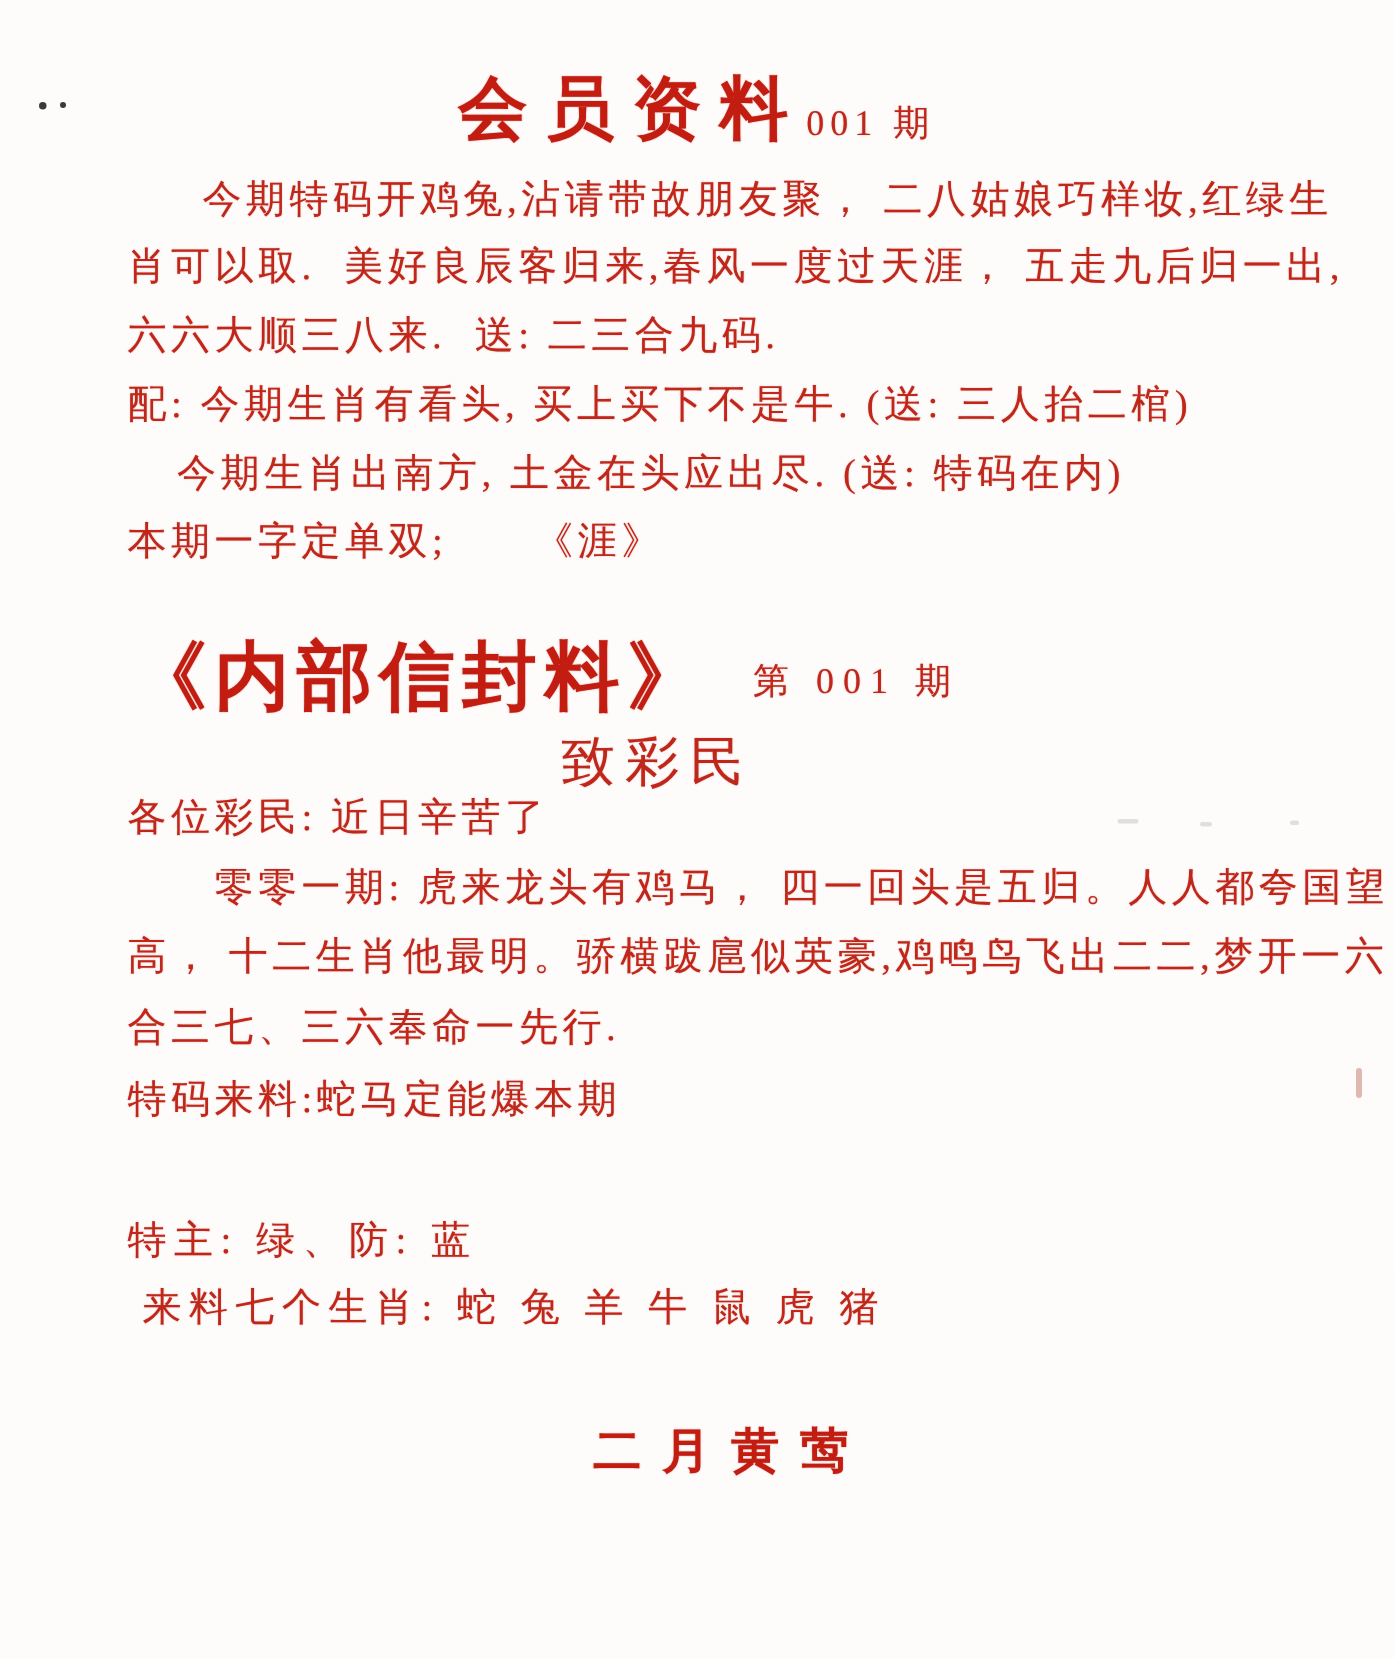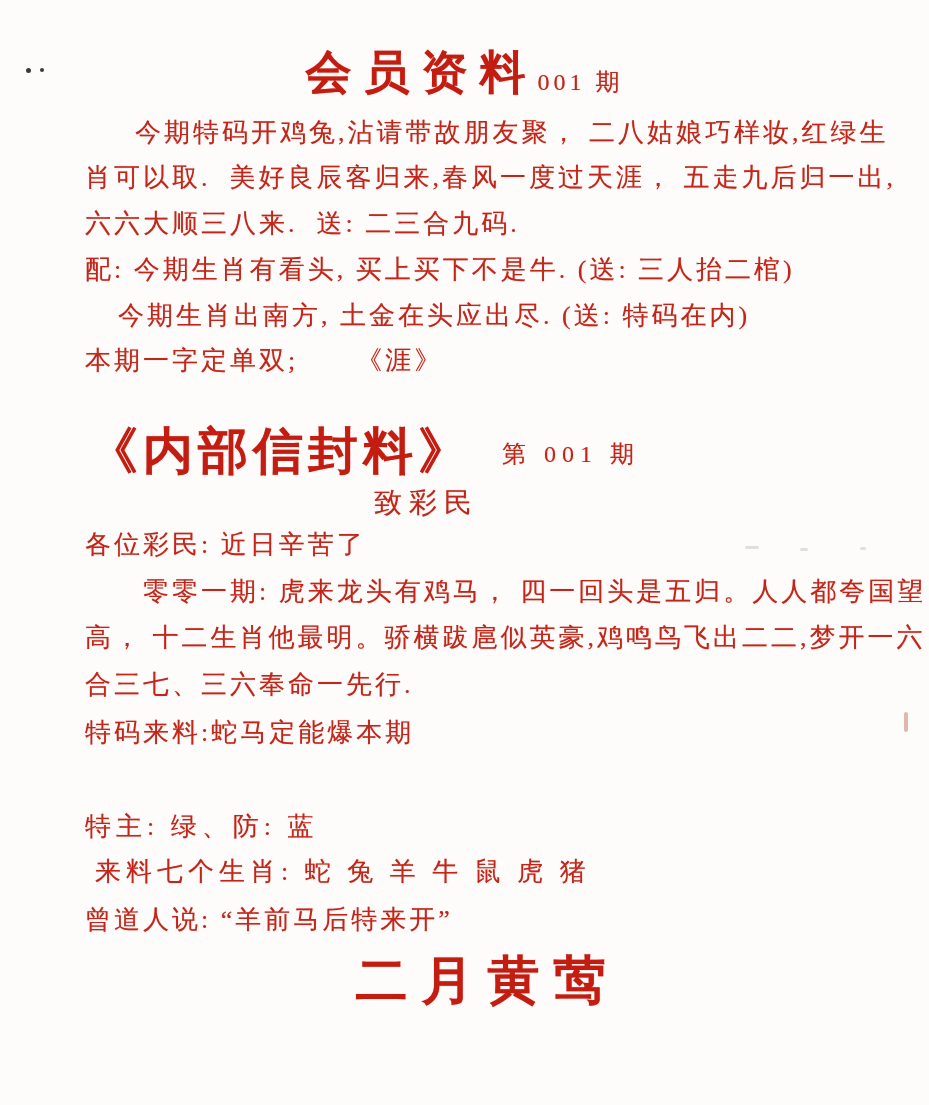--- a/index.html
+++ b/index.html
@@ -59,31 +59,31 @@
     top:438px;left:502px;
     color:var(--red);
     font-size:24px;letter-spacing:6px;
     white-space:pre;
     text-shadow:0 0 1px rgba(190,40,25,.45);
   }
   .salutation{
     position:absolute;
     top:484px;left:374px;
     color:var(--red);
-    font-size:28px;letter-spacing:7px;
+    font-size:36px;letter-spacing:7px;
     white-space:pre;
     text-shadow:0 0 1px rgba(190,40,25,.45);
   }
   .footer-line{
     position:absolute;
     top:946px;left:0;width:929px;
     text-align:center;
     padding-left:46px;box-sizing:border-box;
     color:var(--red-deep);
-    font-size:52px;font-weight:bold;
+    font-size:32px;font-weight:bold;
     letter-spacing:14px;
     white-space:pre;
     text-shadow:0 0 1px rgba(190,30,20,.6);
   }
   .artifact{position:absolute;}
   .dot{background:#3a3a3a;border-radius:50%;}
   .smudge{background:#bdbdbd;opacity:.45;border-radius:2px;}
   .pink-mark{background:#cf8b80;opacity:.6;border-radius:2px;}
 </style>
 </head>
@@ -114,17 +114,16 @@
   <div class="h2-issue">第 001 期</div>
   <div class="salutation">致彩民</div>
 
   <div class="txt" style="top:530px;left:85px;">各位彩民: 近日辛苦了</div>
   <div class="txt" style="top:577px;left:143px;">零零一期: 虎来龙头有鸡马， 四一回头是五归。人人都夸国望</div>
   <div class="txt" style="top:623px;left:85px;">高， 十二生肖他最明。骄横跋扈似英豪,鸡鸣鸟飞出二二,梦开一六</div>
   <div class="txt" style="top:670px;left:85px;">合三七、三六奉命一先行.</div>
   <div class="txt" style="top:718px;left:85px;">特码来料:蛇马定能爆本期</div>
   <div class="txt" style="top:812px;left:85px;letter-spacing:5px;">特主: 绿、防: 蓝</div>
   <div class="txt" style="top:857px;left:85px;letter-spacing:5px;margin-left:10px;">来料七个生肖: 蛇 兔 羊 牛 鼠 虎 猪</div>
-  <div class="txt" style="top:905px;left:85px;">曾道人说: “羊前马后特来开”</div>
 
   <div class="footer-line">二月黄莺</div>
 
 </div>
 
 </body></html>

